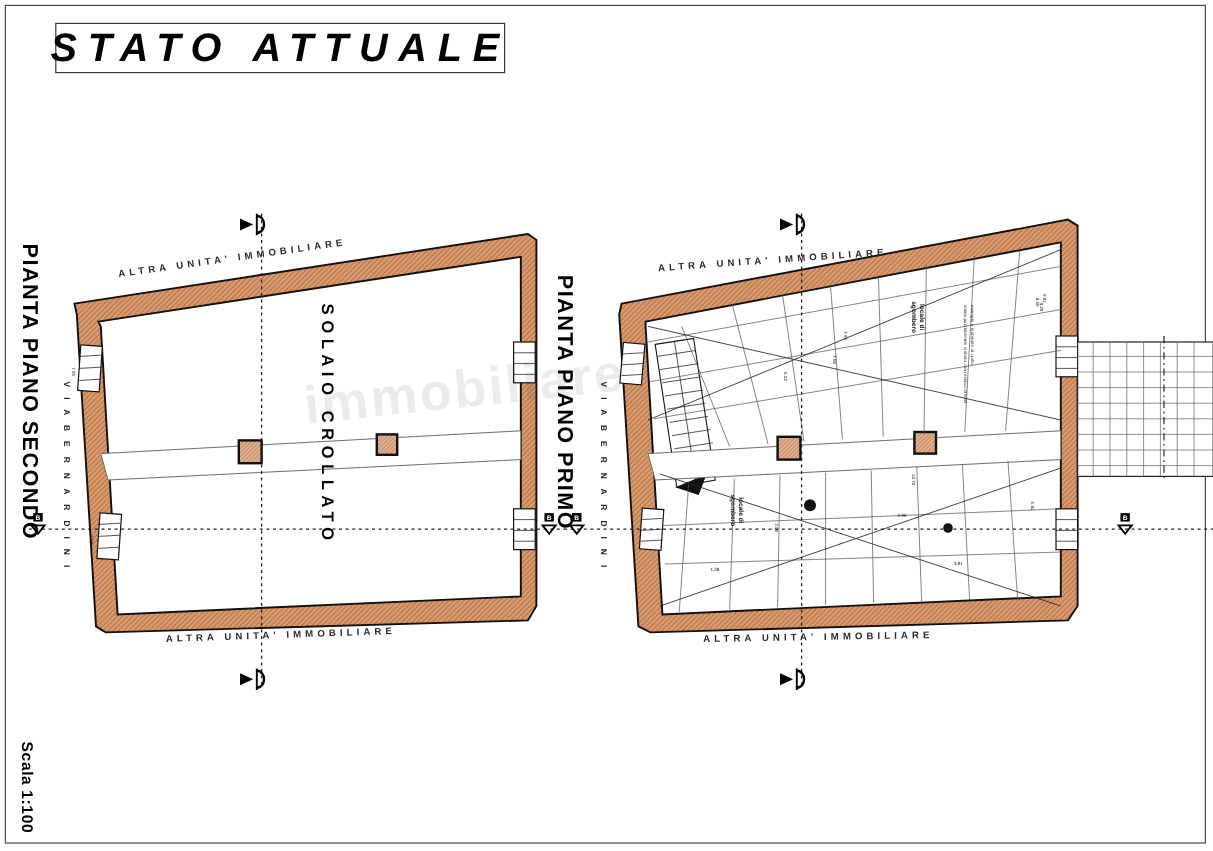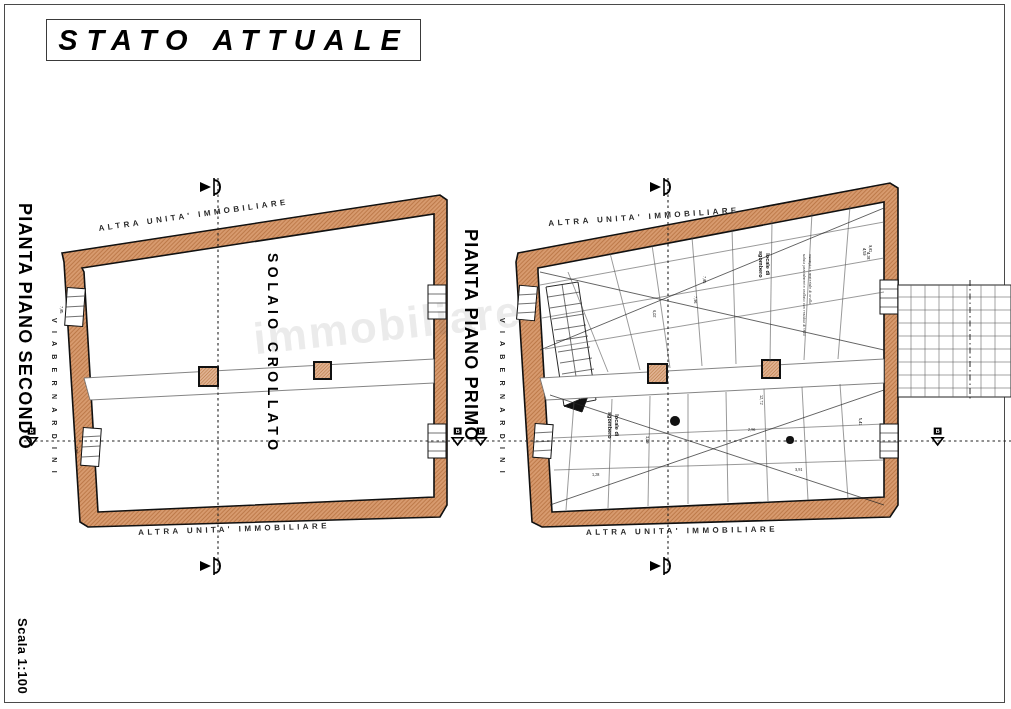--- a/index.html
+++ b/index.html
@@ -13,21 +13,21 @@
     border:1px solid #4a4a4a;box-sizing:border-box;
   }
   
   #title-box{
     position:absolute;left:46px;top:19px;width:375px;height:42px;
     border:1.5px solid #3a3a3a;background:#ffffff;
     display:flex;align-items:center;justify-content:center;
     box-sizing:border-box;
   }
   #title-text{
-    font-weight:bold;font-style:italic;font-size:29px;
+    font-weight:bold;font-style:italic;font-size:33px;
     letter-spacing:9px;color:#000;white-space:nowrap;
   }
   
   .vlabel{
     position:absolute;transform-origin:0 0;
     font-weight:bold;color:#000;white-space:nowrap;
   }
   .plan-title{font-size:18px;letter-spacing:1.2px;}
   .scala{font-size:13px;font-weight:bold;letter-spacing:0.5px;}
   .via{

